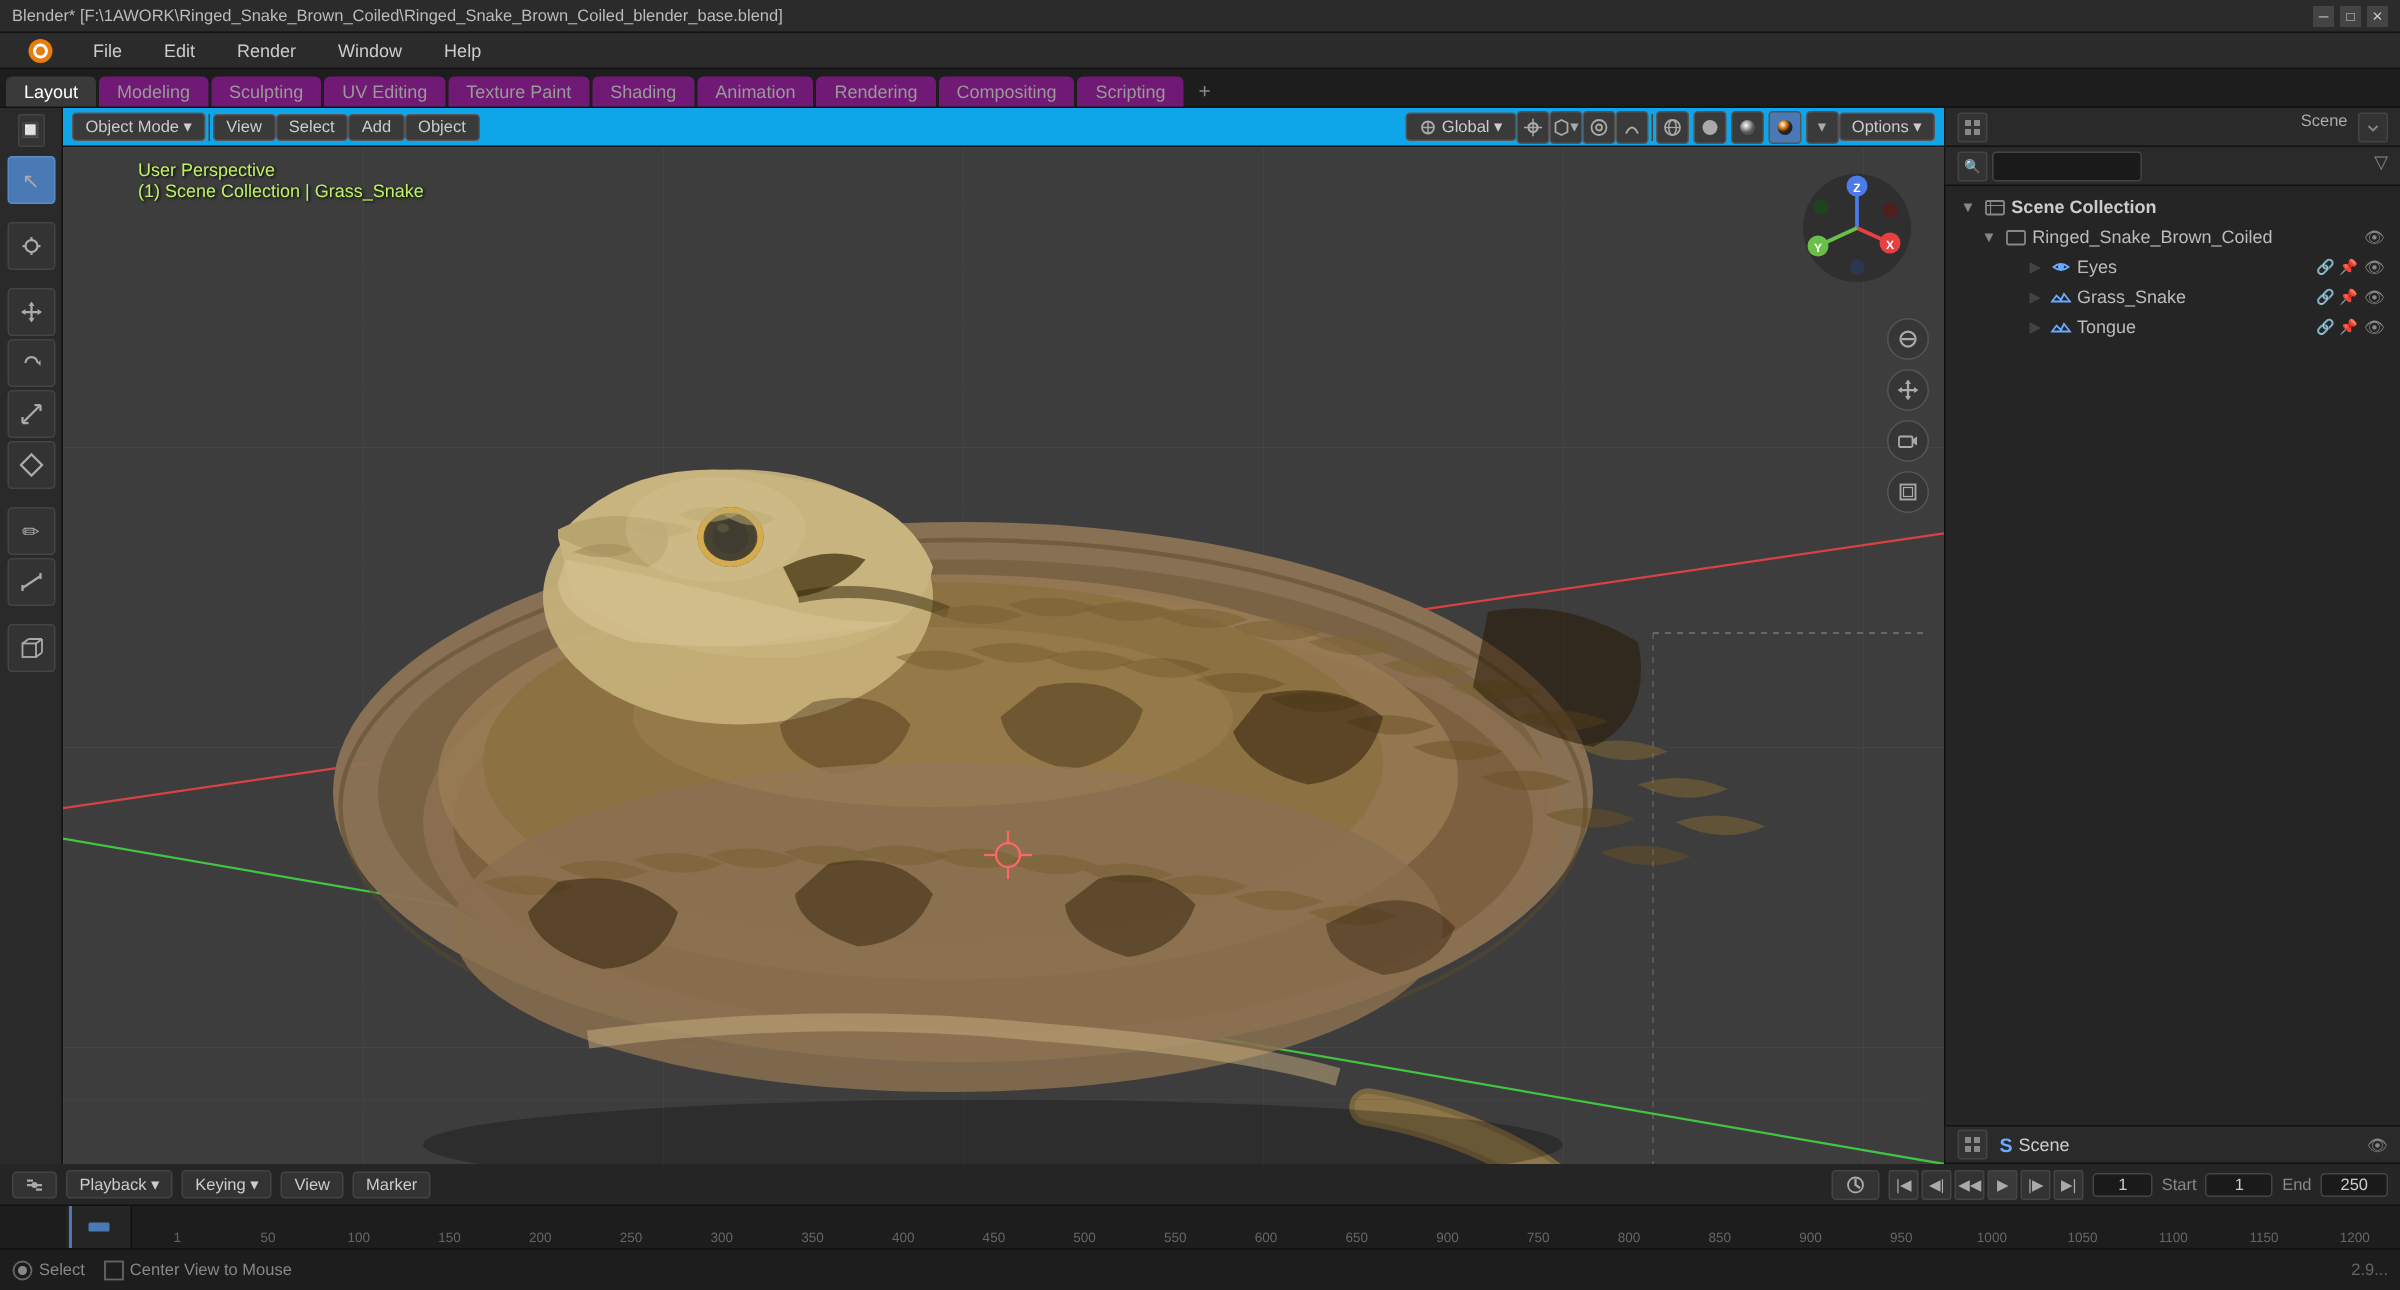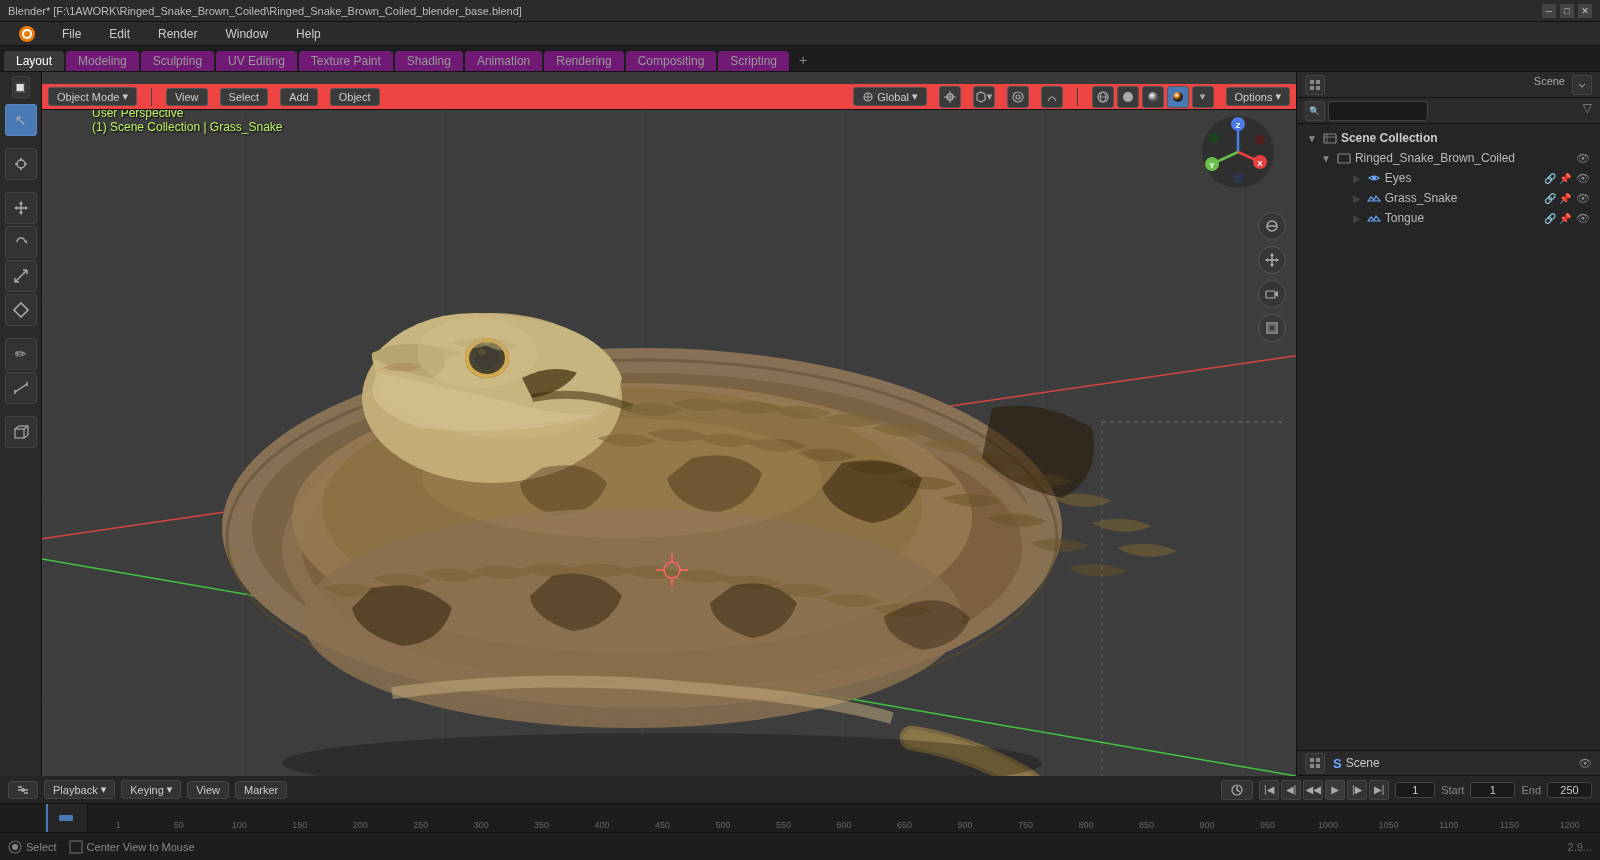--- a/index.html
+++ b/index.html
@@ -141,29 +141,29 @@
     #viewport {
       flex: 1;
       position: relative;
       background: #3a3a3a;
       overflow: hidden;
     }
 
     
     #viewport-header {
       position: absolute;
-      top: 12px;
+      top: 0;
       left: 0;
       right: 0;
       height: 26px;
-      background: #ef4444;
+      background: #0ea5e9;
       display: flex;
       align-items: center;
       padding: 0 6px;
-      gap: 12px;
+      gap: 0;
       z-index: 10;
       border-bottom: 1px solid #111;
     }
     .vp-header-btn {
       padding: 2px 8px;
       background: #3a3a3a;
       border: 1px solid #555;
       border-radius: 3px;
       cursor: pointer;
       color: #ccc;

